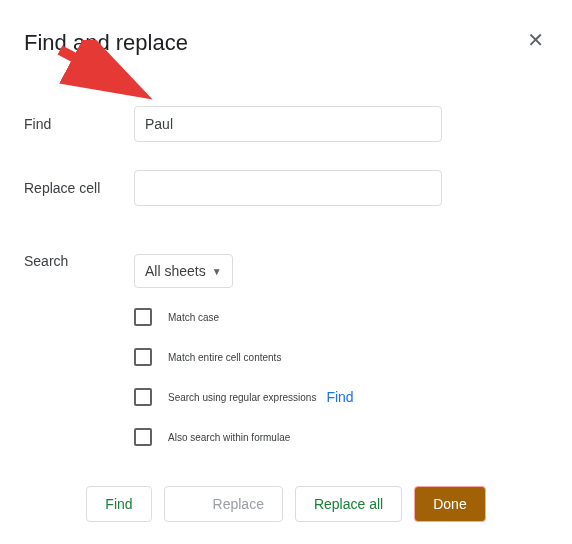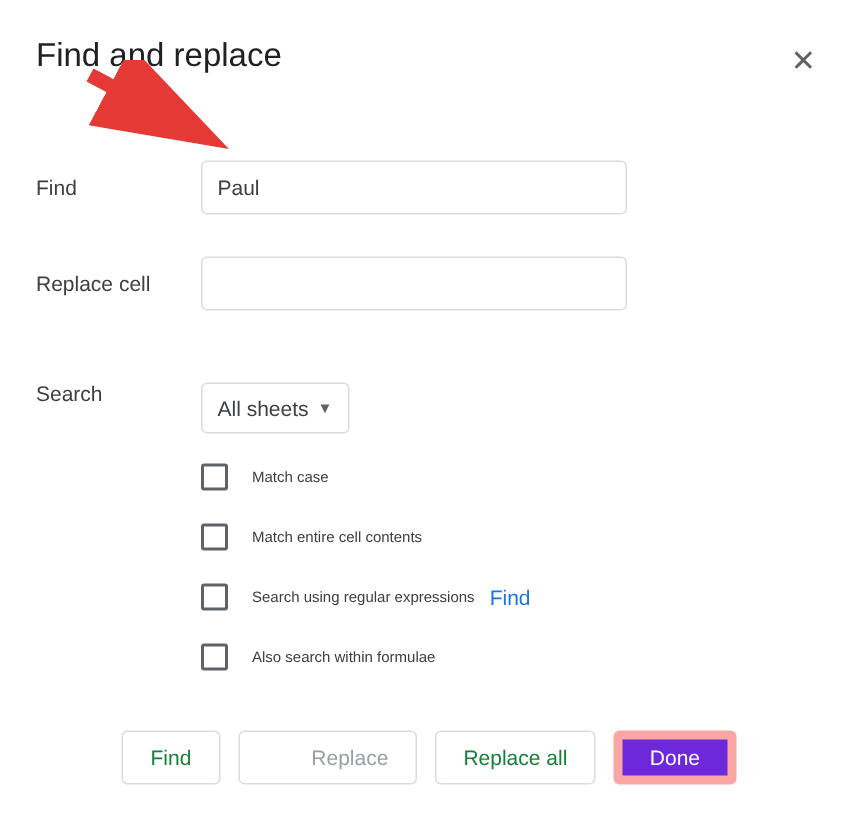--- a/index.html
+++ b/index.html
@@ -11,21 +11,21 @@
       font-family: Arial, sans-serif;
       width: 572px;
       height: 544px;
       background: #fff;
       position: relative;
       padding: 24px;
     }
     .header {
       display: flex;
       justify-content: space-between;
-      align-items: flex-start;
+      align-items: flex-end;
       margin-bottom: 50px;
     }
     .title {
       font-size: 22px;
       font-weight: 400;
       color: #202124;
     }
     .close-icon {
       font-size: 20px;
       color: #5f6368;
@@ -36,21 +36,21 @@
       display: flex;
       align-items: center;
       margin-bottom: 28px;
     }
     .form-label {
       width: 110px;
       font-size: 14px;
       color: #3c4043;
     }
     .text-input {
-      width: 284px;
+      width: 308px;
       height: 36px;
       border: 1px solid #dadce0;
       border-radius: 4px;
       padding: 0 10px;
       font-size: 14px;
       color: #3c4043;
       outline: none;
     }
     .select-wrapper {
       border: 1px solid #dadce0;
@@ -118,22 +118,22 @@
       background: #fff;
       border: 1px solid #dadce0;
       color: #188038;
     }
     .btn-outline.disabled {
       color: #9aa0a6;
       cursor: default;
       padding-left: 48px;
     }
     .btn-primary {
-      background: #6d28d9;
-      border: 6px solid #fca5a5;
+      background: #a16207;
+      border: 1px solid #fca5a5;
       color: #fff;
     }
     .arrow-annotation {
       position: absolute;
       top: 40px;
       left: 50px;
       pointer-events: none;
     }
   </style>
 </head>

